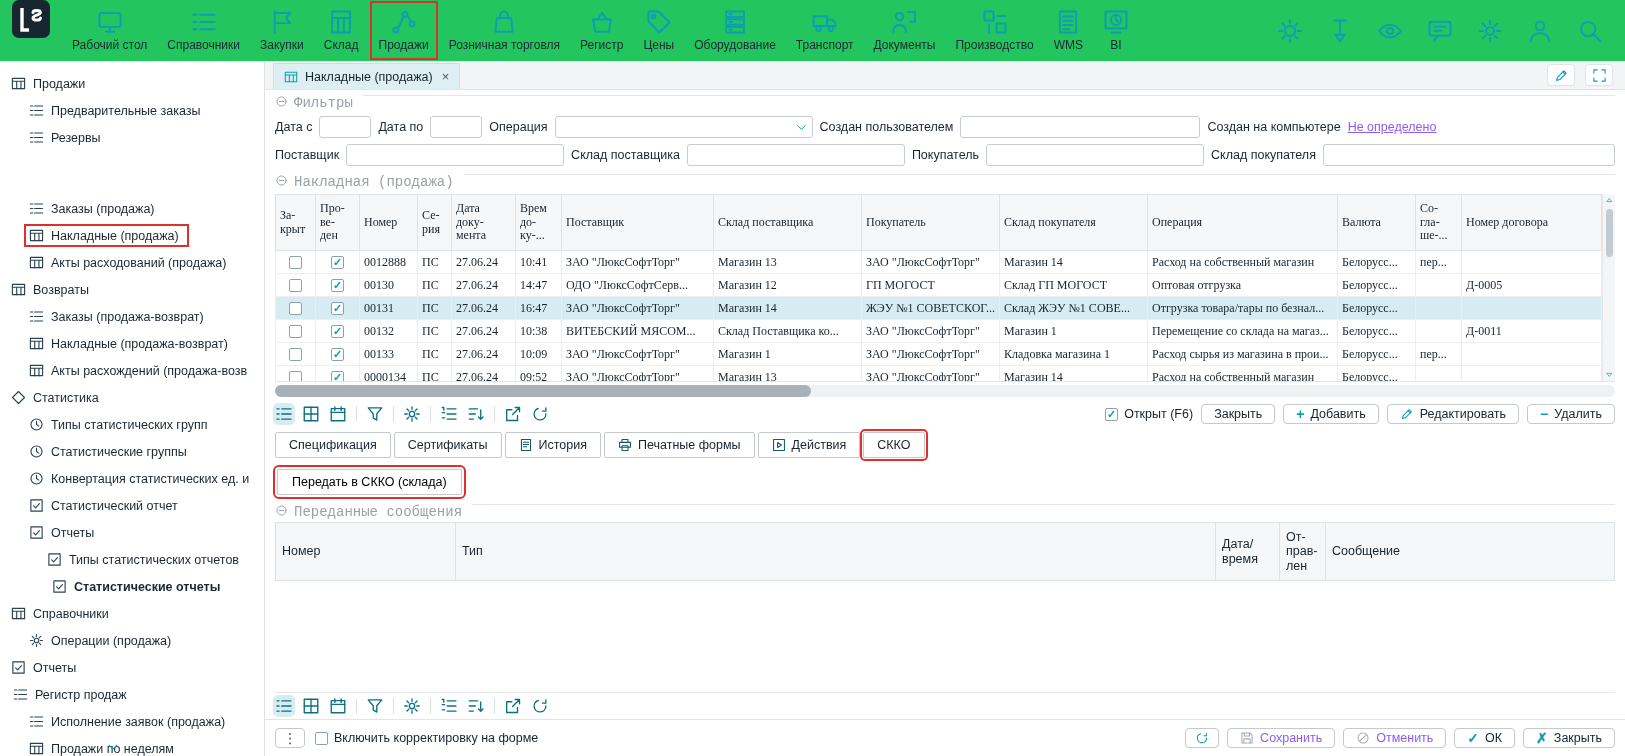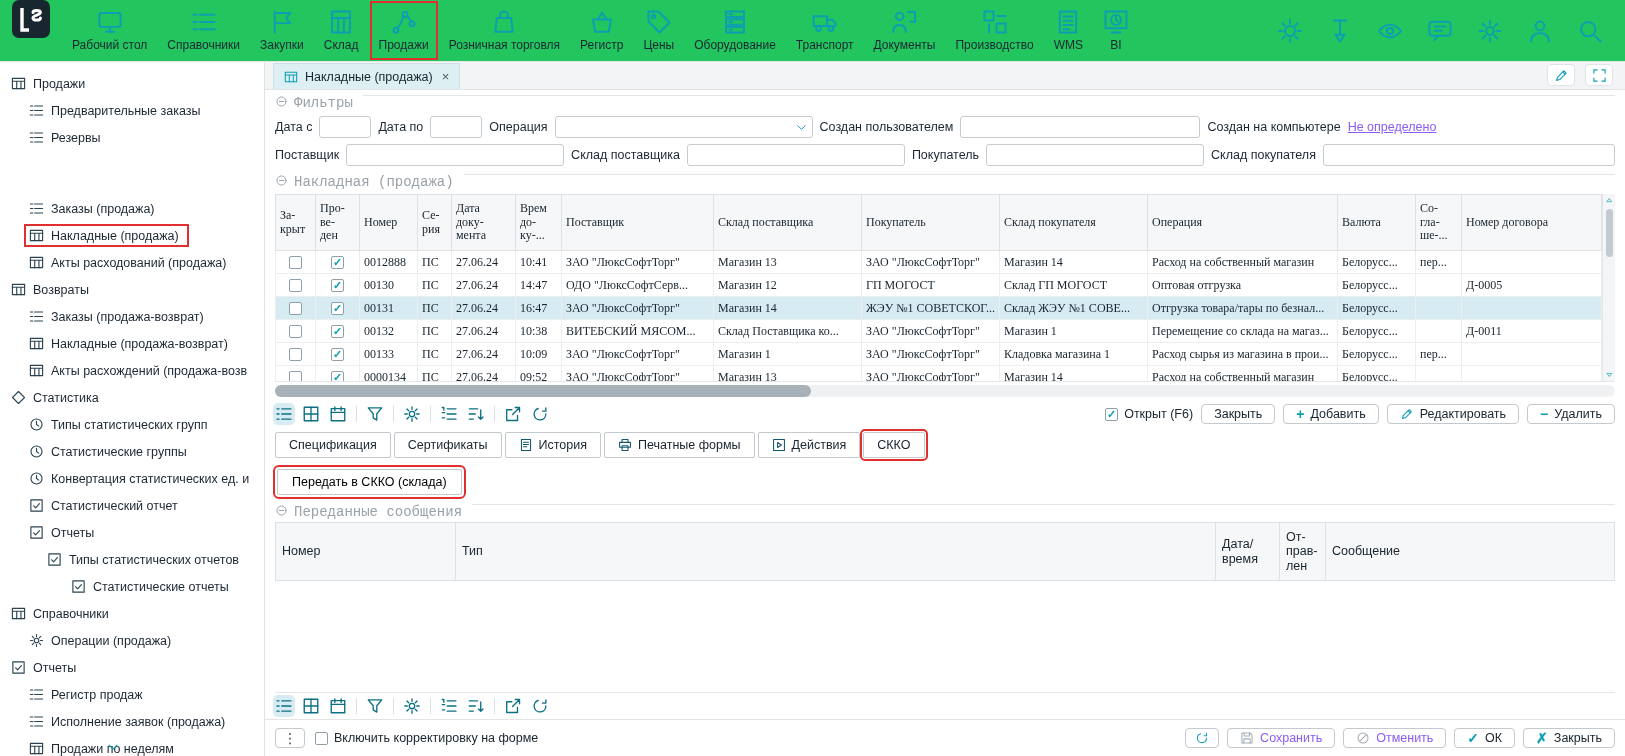--- a/index.html
+++ b/index.html
@@ -463,21 +463,21 @@
             <span class="s-box">
               <span class="icn">
                 <svg viewBox="0 0 16 16" fill="none" stroke="currentColor" stroke-width="1.2" stroke-linecap="round" stroke-linejoin="round">
                   <rect x="2" y="2" width="12" height="12"></rect>
                   <path d="M5 8.3l2.1 2.2 4-4.4"></path>
                 </svg>
               </span>
               <span class="s-label">Типы статистических отчетов</span>
             </span>
           </div>
-          <div class="s-item" style="padding-left: 68px;">
+          <div class="s-item" style="padding-left: 49px; font-weight: bold;">
             <span class="s-box">
               <span class="icn">
                 <svg viewBox="0 0 16 16" fill="none" stroke="currentColor" stroke-width="1.2" stroke-linecap="round" stroke-linejoin="round">
                   <rect x="2" y="2" width="12" height="12"></rect>
                   <path d="M5 8.3l2.1 2.2 4-4.4"></path>
                 </svg>
               </span>
               <span class="s-label">Статистические отчеты</span>
             </span>
           </div>
@@ -507,21 +507,21 @@
             <span class="s-box">
               <span class="icn">
                 <svg viewBox="0 0 16 16" fill="none" stroke="currentColor" stroke-width="1.2" stroke-linecap="round" stroke-linejoin="round">
                   <rect x="2" y="2" width="12" height="12"></rect>
                   <path d="M5 8.3l2.1 2.2 4-4.4"></path>
                 </svg>
               </span>
               <span class="s-label">Отчеты</span>
             </span>
           </div>
-          <div class="s-item" style="padding-left: 26px;">
+          <div class="s-item" style="padding-left: 10px;">
             <span class="s-box">
               <span class="icn">
                 <svg viewBox="0 0 16 16" fill="none" stroke="currentColor" stroke-width="1.2" stroke-linecap="round" stroke-linejoin="round">
                   <path d="M6 3.2h8.5M6 8h8.5M6 12.8h8.5M1.5 3.2h2.6M1.5 8h2.6M1.5 12.8h2.6"></path>
                 </svg>
               </span>
               <span class="s-label">Регистр продаж</span>
             </span>
           </div>
           <div class="s-item" style="padding-left: 26px;">

